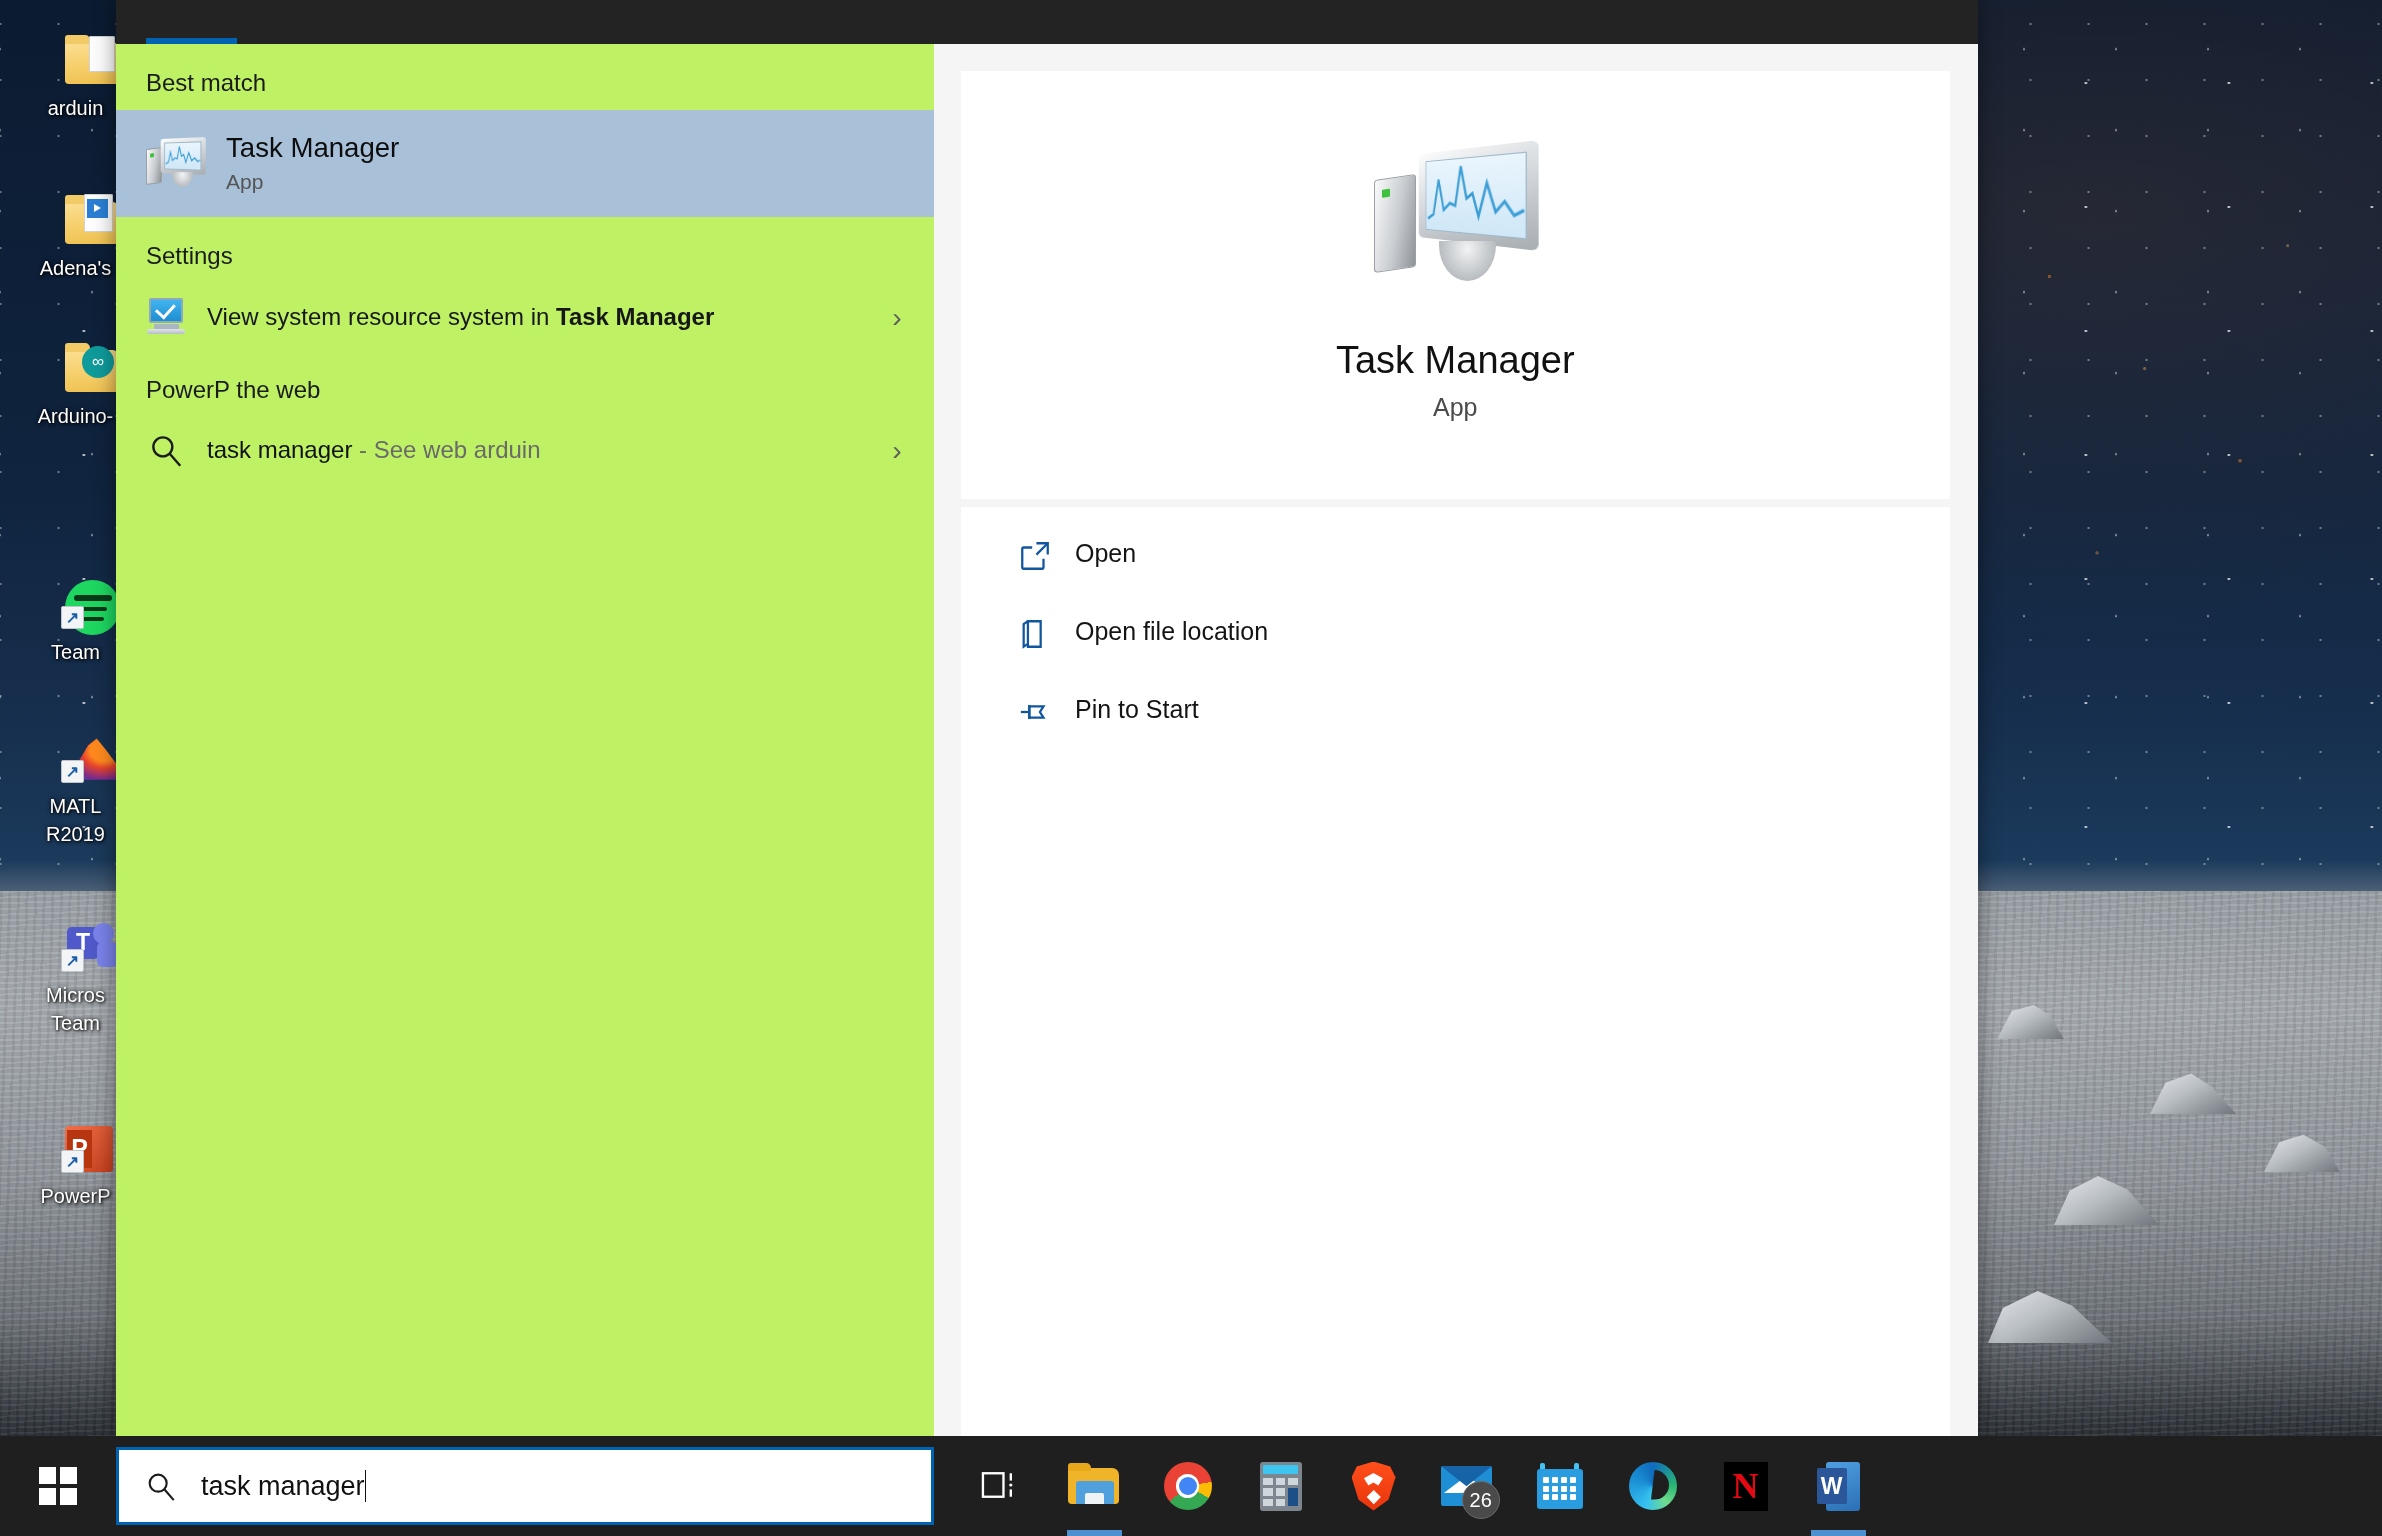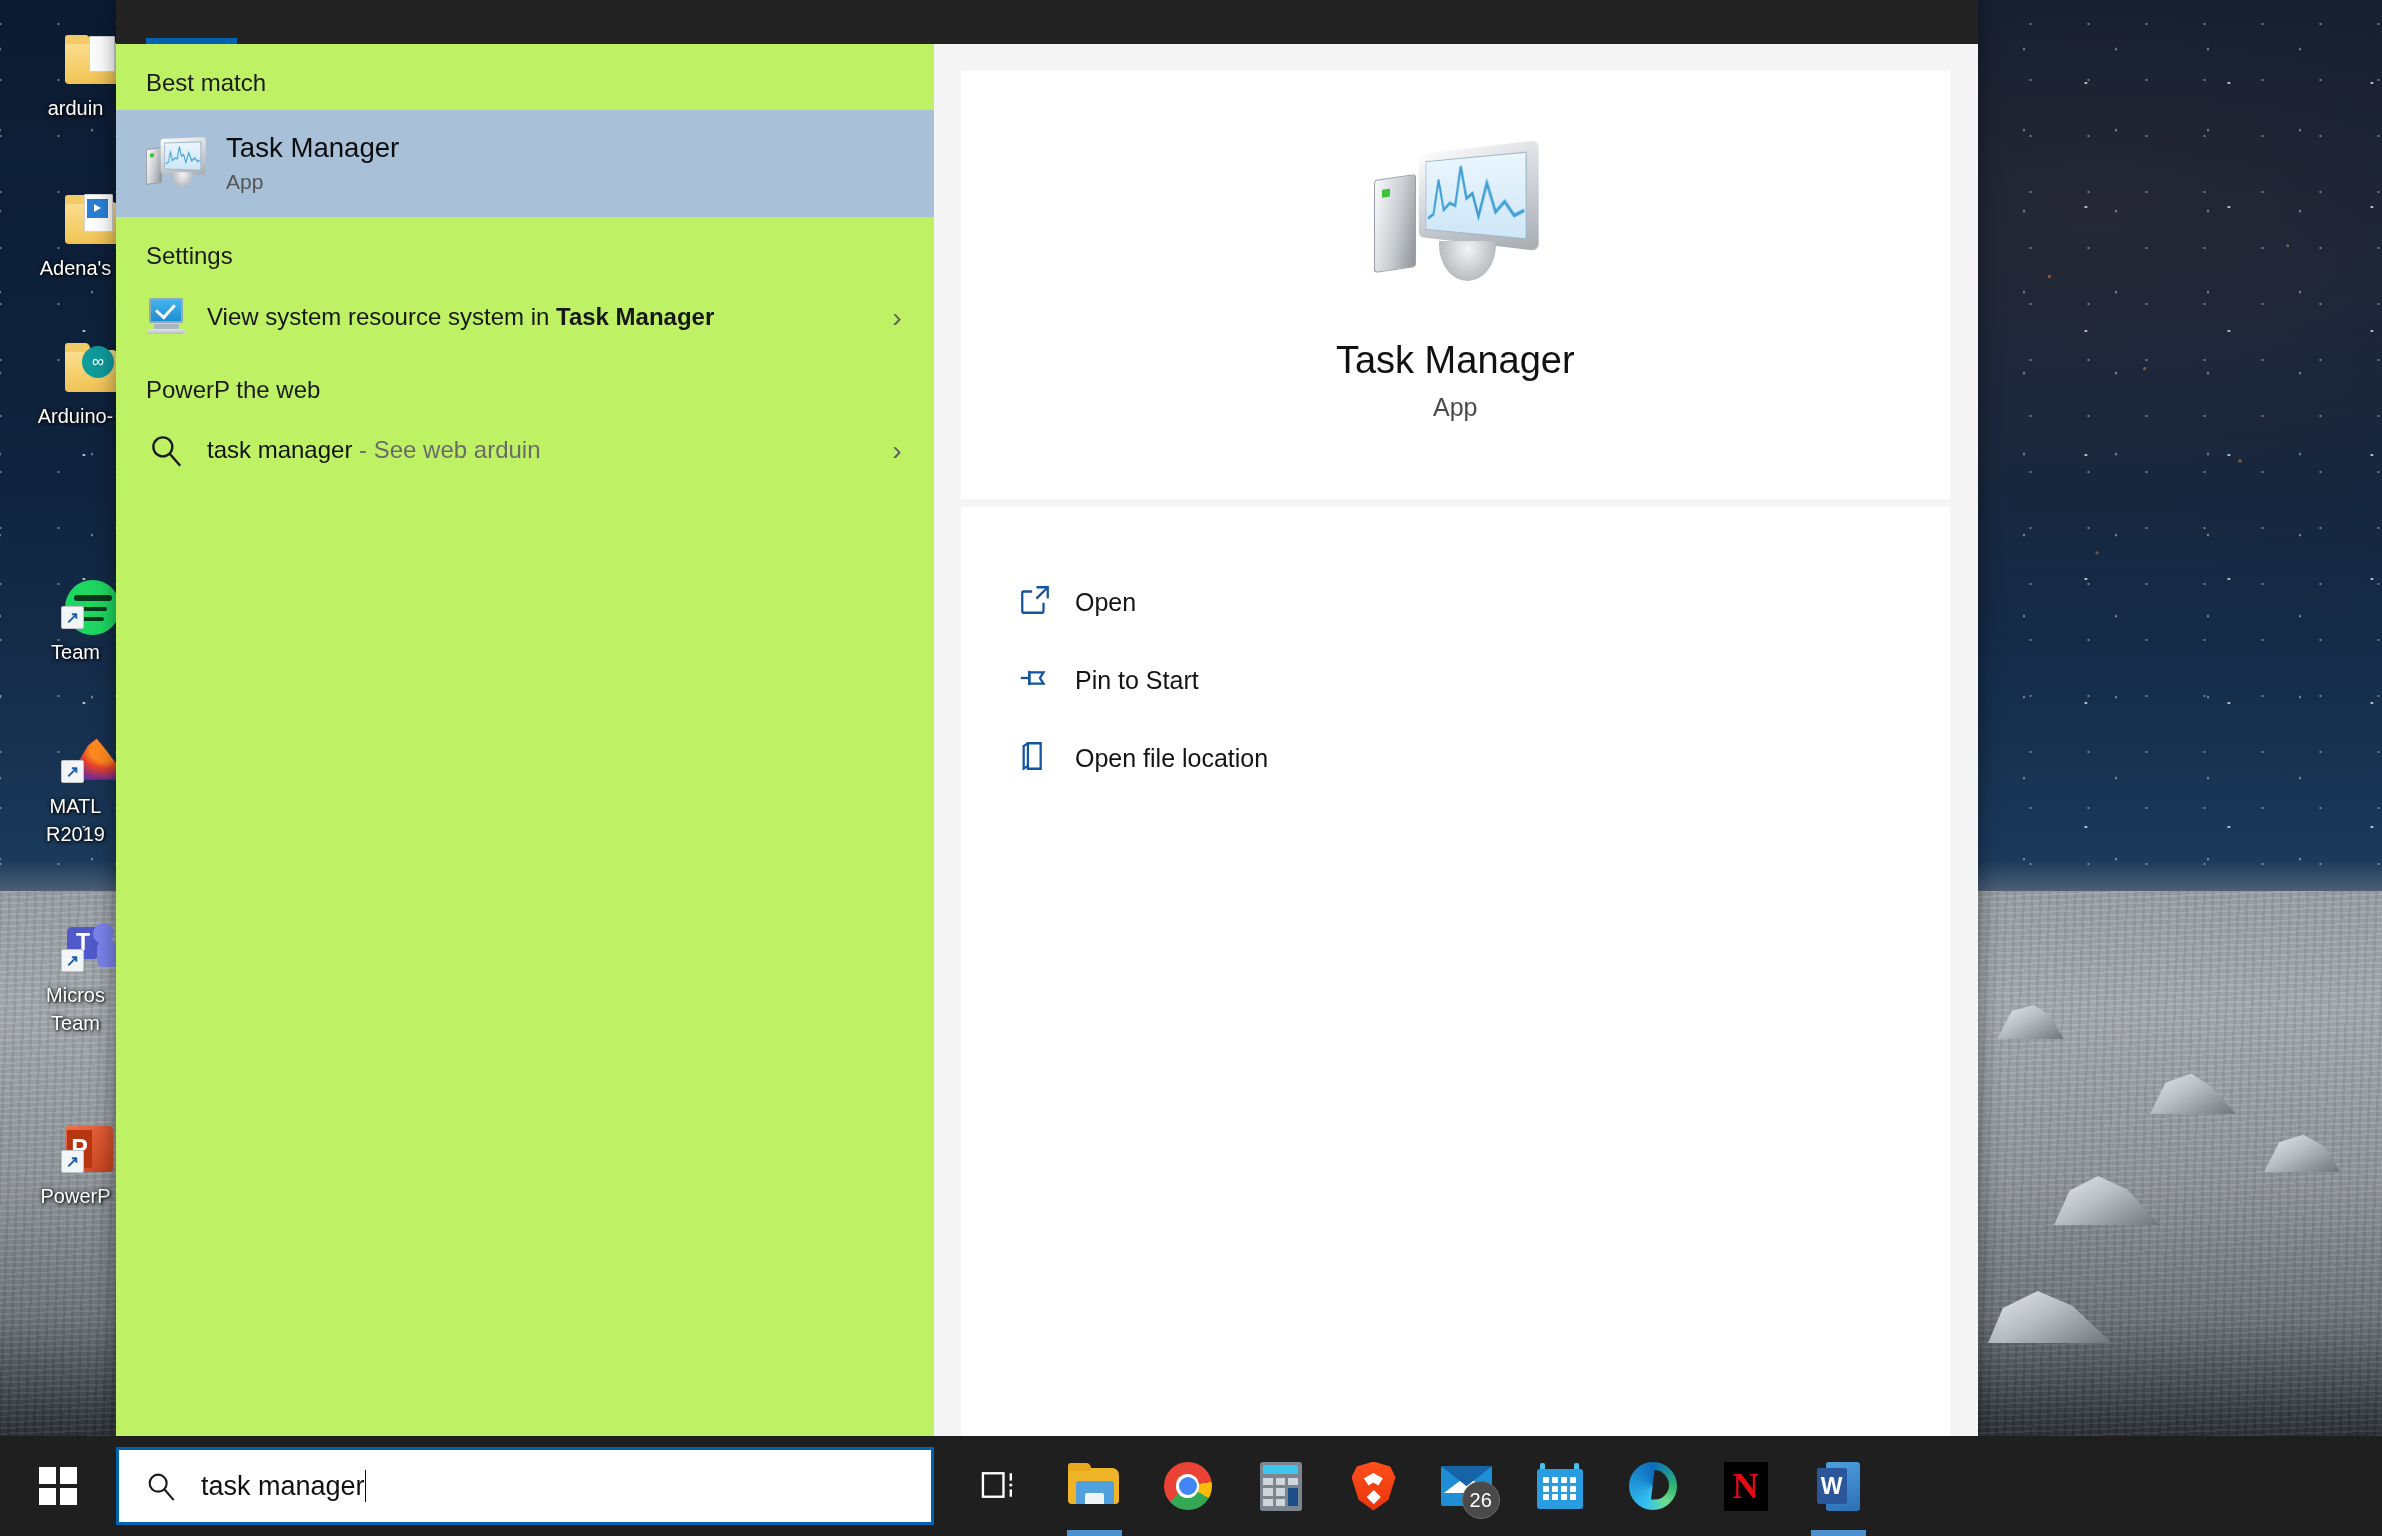--- a/index.html
+++ b/index.html
@@ -177,21 +177,21 @@
     align-items:center; justify-content:center;
   }
   .tm-icon-big { position:relative; width:162px; height:145px; margin-bottom:44px; }
   .tm-icon-big .tm-tower { left:0; top:28.5px; width:42px; height:93px; border-radius:3.8px; }
   .tm-icon-big .tm-tower:after { left:6.7px; top:9.5px; width:8.6px; height:8.6px; }
   .tm-icon-big .tm-monitor { left:36px; top:0; width:120px; height:95px; padding:8.6px; border-radius:5.7px; }
   .tm-icon-big .tm-stand { left:65px; top:93px; width:57px; height:40px; }
   #preview-title { font-size:38px; color:#111; font-weight:400; line-height:46px; }
   #preview-subtitle { font-size:25px; color:#4a4a4a; margin-top:9.5px; }
   #actions-card { margin-top:7.6px; flex:1; padding:32px 0 0 57px; }
-  .action-row { display:flex; align-items:flex-end; height:78px; }
+  .action-row { display:flex; align-items:flex-start; height:78px; }
   .action-icon { width:57px; flex:none; display:flex; align-items:center; }
   .action-icon svg { display:block; }
   .action-label { font-size:25px; color:#141414; }
 
   
   #taskbar {
     position:absolute; left:0; bottom:0; width:2383px; height:100px;
     background:#1f1f1f; display:flex; align-items:center;
   }
   #start-button {
@@ -394,36 +394,36 @@
               <path d="M18 14v6a1 1 0 0 1-1 1H4a1 1 0 0 1-1-1V7a1 1 0 0 1 1-1h6"></path>
             </svg>
           </div>
           <div class="action-label">Open</div>
         </div>
 
 
         <div class="action-row">
           <div class="action-icon">
             <svg width="34" height="34" viewBox="0 0 24 24" fill="none" stroke="#11569e" stroke-width="1.6">
+              <path d="M7 3h9v18H7z"></path>
+                <path d="M7 3L4 5v16l3-2"></path>
+            </svg>
+          </div>
+          <div class="action-label">Open file location</div>
+        </div>
+
+        <div class="action-row">
+          <div class="action-icon">
+            <svg width="34" height="34" viewBox="0 0 24 24" fill="none" stroke="#11569e" stroke-width="1.6">
               <path d="M2 12h6"></path>
                 <path d="M8 7v10"></path>
                 <path d="M8 8h10l-2.5 4L18 16H8z"></path>
             </svg>
           </div>
           <div class="action-label">Pin to Start</div>
-        </div>
-
-        <div class="action-row">
-          <div class="action-icon">
-            <svg width="34" height="34" viewBox="0 0 24 24" fill="none" stroke="#11569e" stroke-width="1.6">
-              <path d="M7 3h9v18H7z"></path>
-                <path d="M7 3L4 5v16l3-2"></path>
-            </svg>
-          </div>
-          <div class="action-label">Open file location</div>
         </div>
 
 
       </div>
     </div>
   </div>
 </div>
 
 <div id="taskbar">
 

